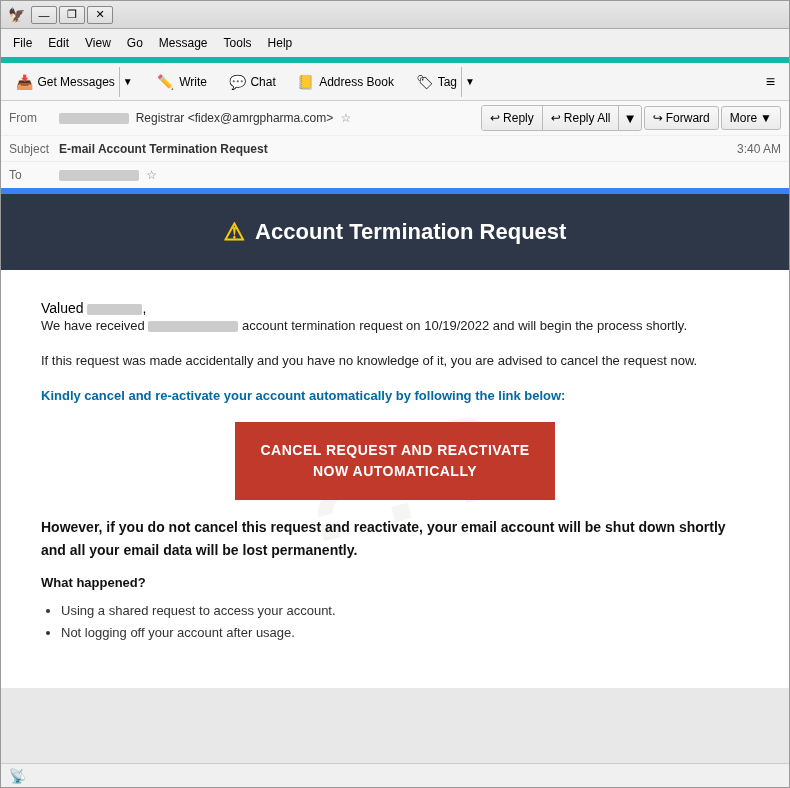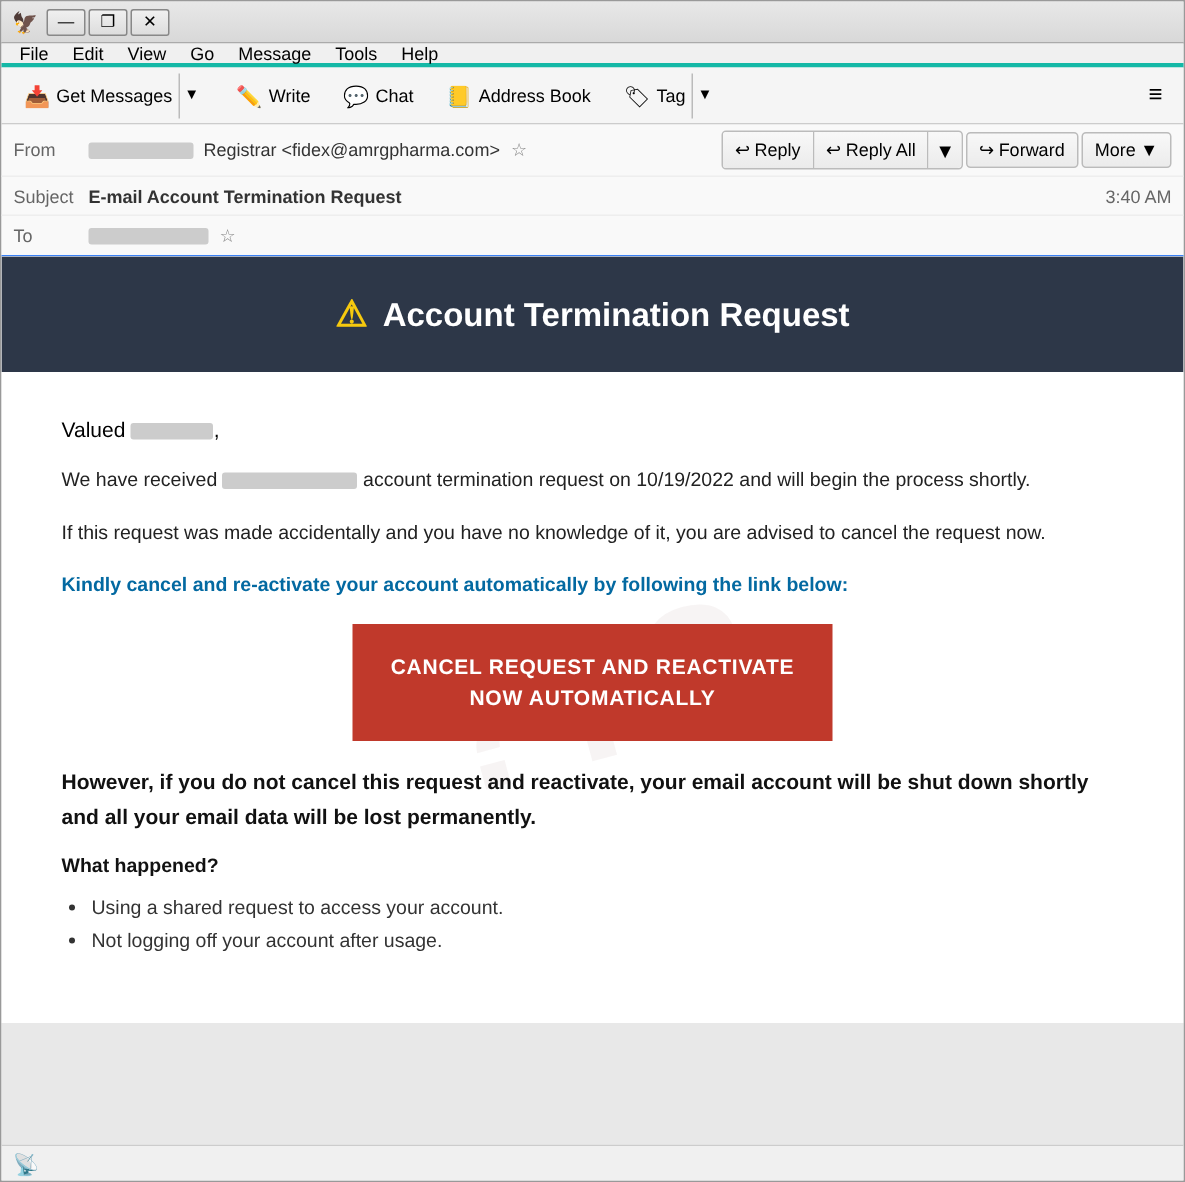--- a/index.html
+++ b/index.html
@@ -61,22 +61,22 @@
       align-items: center;
       justify-content: center;
       font-size: 11px;
       cursor: pointer;
       border-radius: 2px;
     }
 
     
     .menu-bar {
       background: #f0f0f0;
-      border-bottom: 3px solid #14b8a6;
-      height: 16px;
+      border-bottom: 6px solid #14b8a6;
+      height: 34px;
       display: flex;
       align-items: center;
       padding: 0 4px;
       gap: 0;
     }
 
     .menu-item {
       padding: 2px 8px;
       font-size: 12px;
       cursor: pointer;
@@ -123,21 +123,21 @@
 
     .tb-hamburger {
       font-size: 16px;
       padding: 4px 8px;
       cursor: pointer;
     }
 
     
     .email-header {
       background: #f9f9f9;
-      border-bottom: 1px solid #3b82f6;
+      border-bottom: 6px solid #3b82f6;
       padding: 0;
     }
 
     .email-header-row {
       display: flex;
       align-items: center;
       padding: 4px 8px;
       border-bottom: 1px solid #eee;
       min-height: 26px;
     }
@@ -285,21 +285,20 @@
       white-space: nowrap;
     }
 
     .content-text {
       position: relative;
       z-index: 1;
     }
 
     .greeting {
       font-size: 14px;
-      margin-bottom: 16px;
     }
 
     .para {
       font-size: 13px;
       line-height: 1.6;
       margin-bottom: 14px;
       color: #222;
     }
 
     .para-bold {

